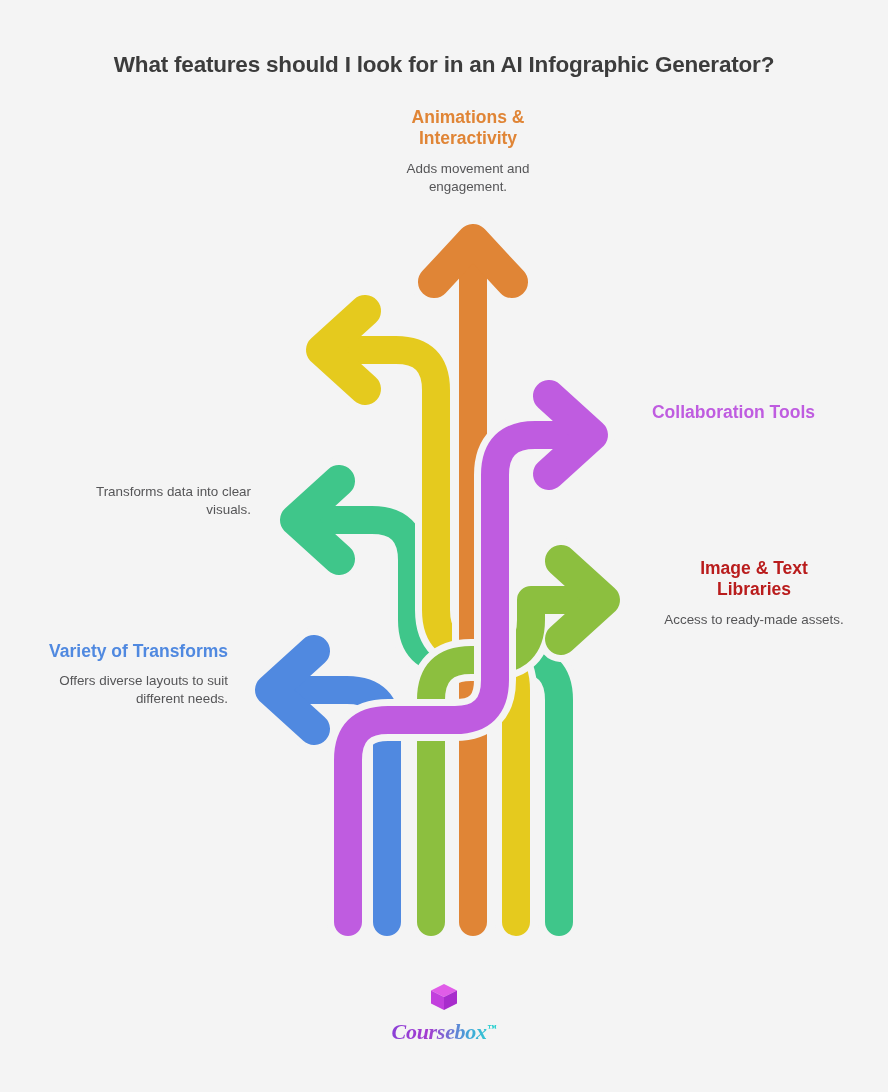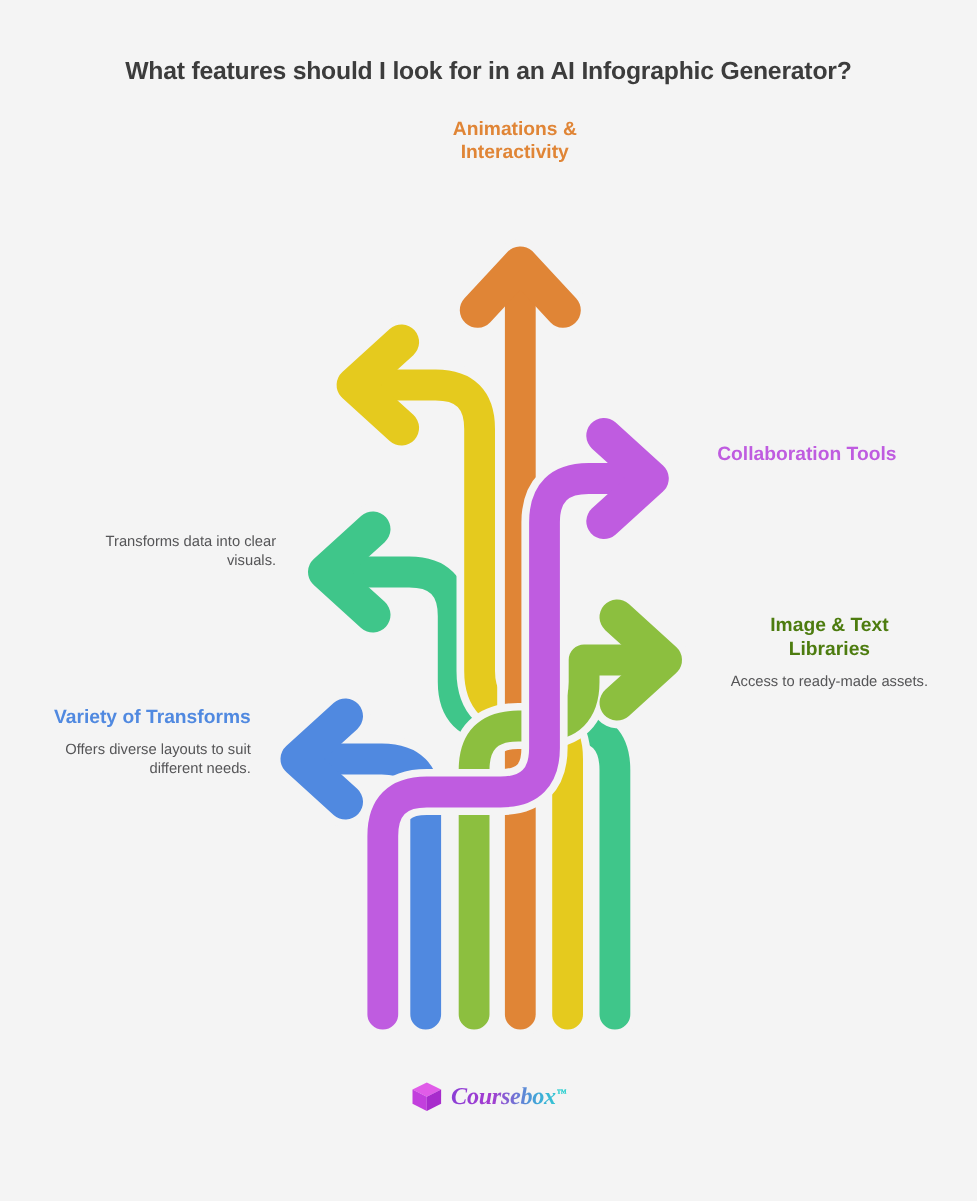--- a/index.html
+++ b/index.html
@@ -66,22 +66,23 @@
   #lbl-imgtext    { left: 664px; top: 558px; width: 180px; }
   #lbl-variety    { left: 48px;  top: 641px; width: 180px; }
 
   .logo-wrap {
     position: absolute;
     left: 0;
     top: 982px;
     width: 888px;
     display: flex;
     align-items: center;
-    justify-content: center;
+    justify-content: flex-end;
     gap: 7px;
+    flex-direction: column;
   }
   .logo-mark { display: block; }
   .logo-text {
     font-family: "Liberation Serif", serif;
     font-style: italic;
     font-weight: bold;
     font-size: 22px;
     background: linear-gradient(90deg, #8b3fd6 0%, #a53bd0 35%, #3fa8d8 75%, #2fd6d0 100%);
     -webkit-background-clip: text;
     background-clip: text;
@@ -148,33 +149,34 @@
     <g>
       <path d="M 348 922 L 348 760 Q 348 720 388 720 L 455 720 Q 495 720 495 680 L 495 475 Q 495 435 535 435 L 560 435" fill="none" stroke="#f4f4f4" stroke-width="42" stroke-linecap="round" stroke-linejoin="round"></path>
       <path d="M 549 396 L 592 435 L 549 474" fill="none" stroke="#f4f4f4" stroke-width="46" stroke-linecap="round" stroke-linejoin="round"></path>
       <path d="M 348 922 L 348 760 Q 348 720 388 720 L 455 720 Q 495 720 495 680 L 495 475 Q 495 435 535 435 L 560 435" fill="none" stroke="#bf5ce0" stroke-width="28" stroke-linecap="round" stroke-linejoin="round"></path>
       <path d="M 549 396 L 592 435 L 549 474" fill="none" stroke="#bf5ce0" stroke-width="32" stroke-linecap="round" stroke-linejoin="round"></path>
     </g>
   </svg>
 
   <div class="label-block ta-center" id="lbl-animations">
     <div class="label-title" style="color:#e08536">Animations &amp; Interactivity</div>
+    <div class="label-desc">Adds movement and engagement.</div>
   </div>
 
 
   <div class="label-block ta-left" id="lbl-collab">
     <div class="label-title" style="color:#bf5ce0">Collaboration Tools</div>
   </div>
 
   <div class="label-block ta-right" id="lbl-dataviz">
     <div class="label-desc">Transforms data into clear visuals.</div>
   </div>
 
   <div class="label-block ta-left" id="lbl-imgtext">
-    <div class="label-title" style="color:#4d7c0f">Image &amp; Text Libraries</div>
+    <div class="label-title" style="color:#b91c1c">Image &amp; Text Libraries</div>
     <div class="label-desc">Access to ready-made assets.</div>
   </div>
 
   <div class="label-block ta-right" id="lbl-variety">
     <div class="label-title" style="color:#5089e0">Variety of Transforms</div>
     <div class="label-desc">Offers diverse layouts to suit different needs.</div>
   </div>
 
   <div class="logo-wrap">
     <svg class="logo-mark" width="30" height="30" viewBox="0 0 30 30">

